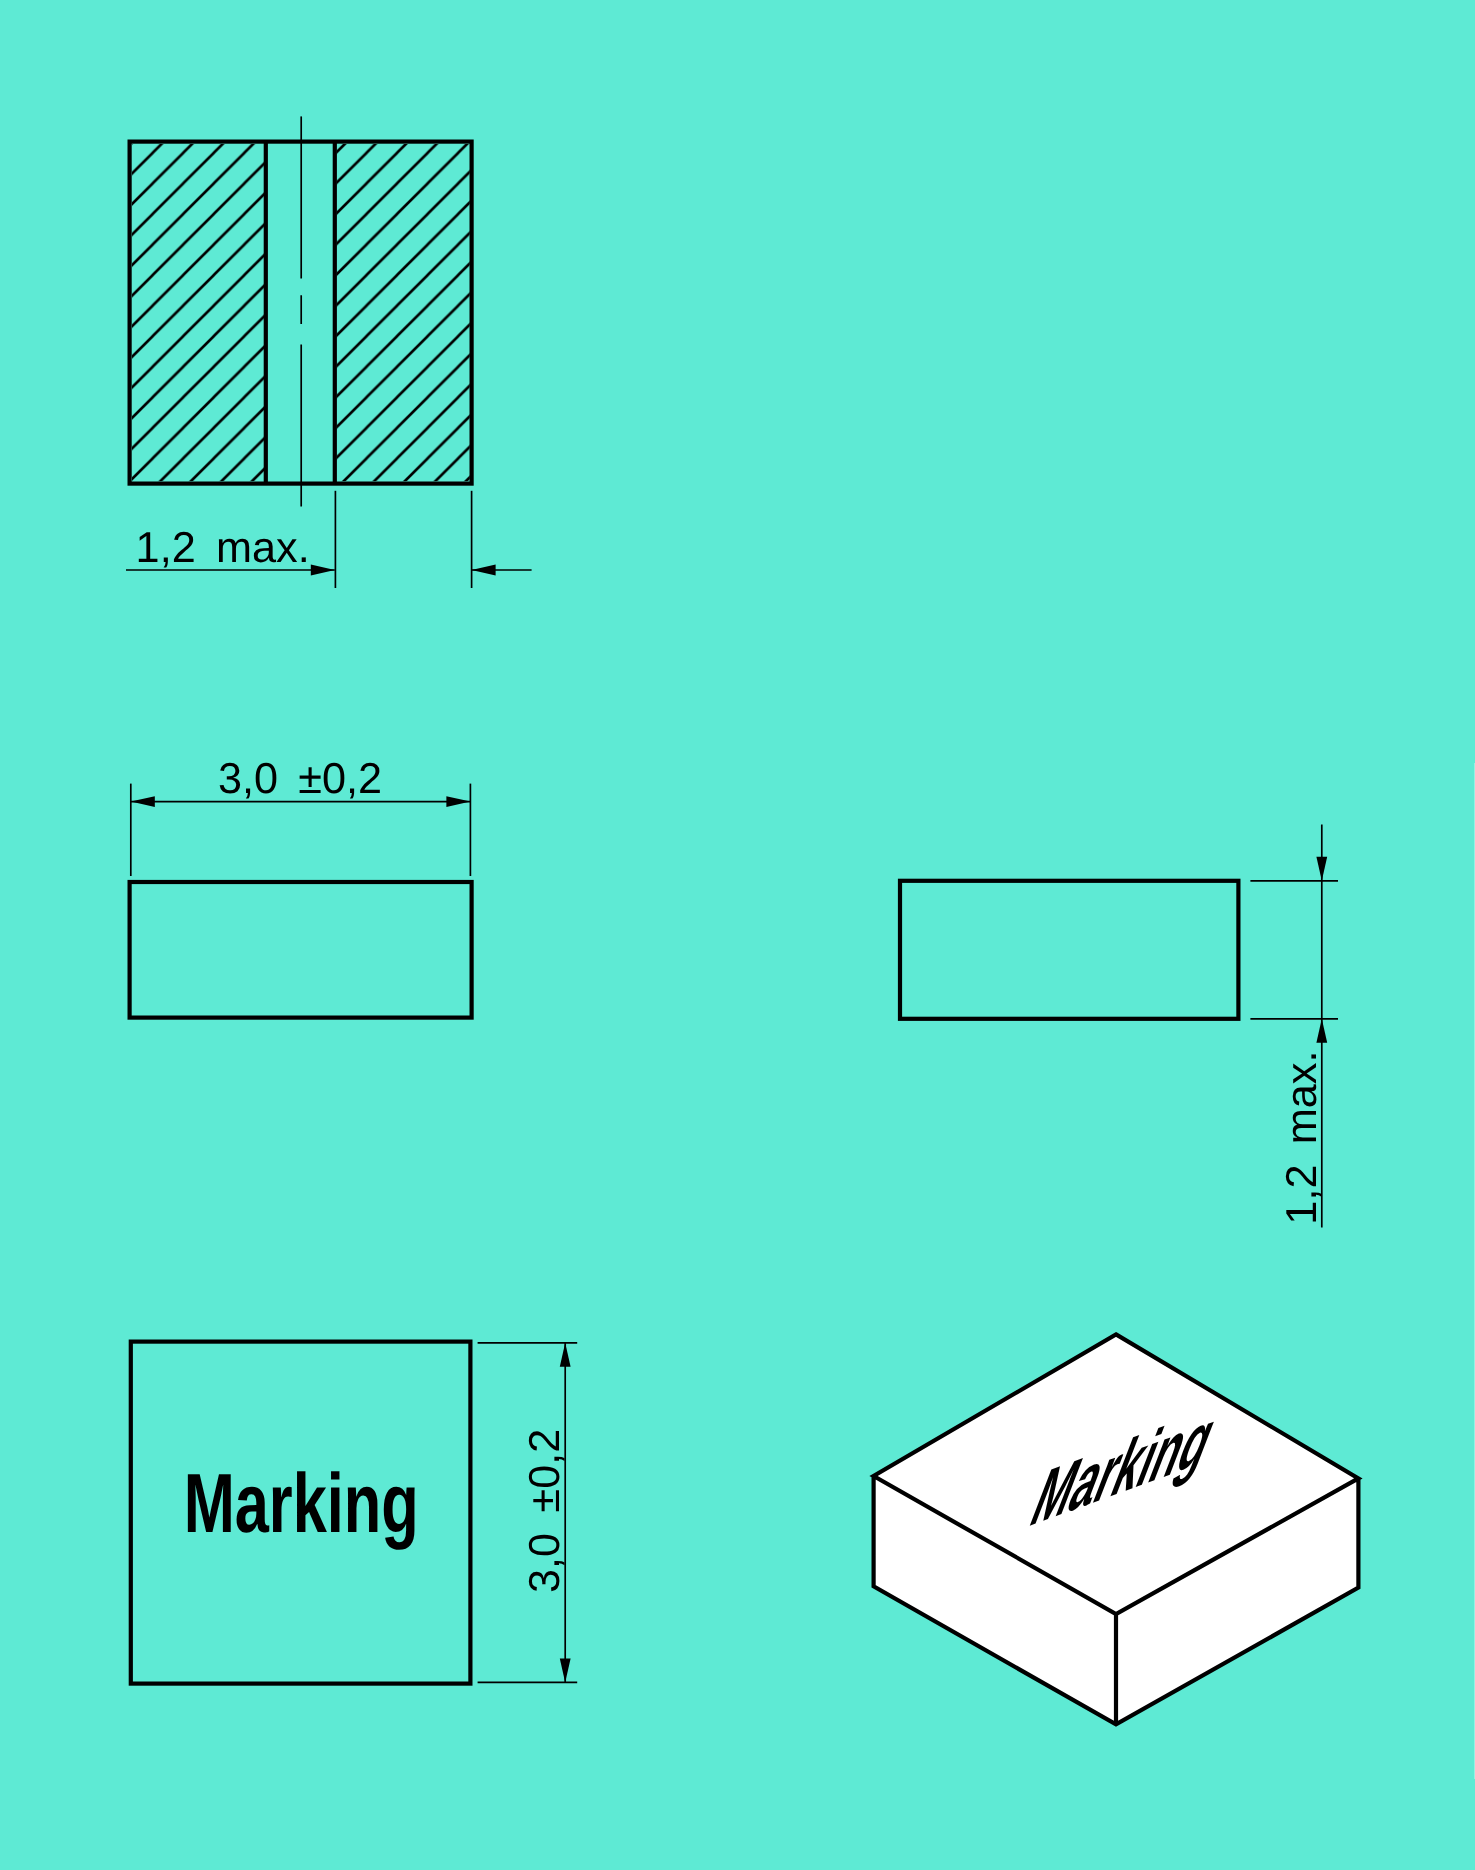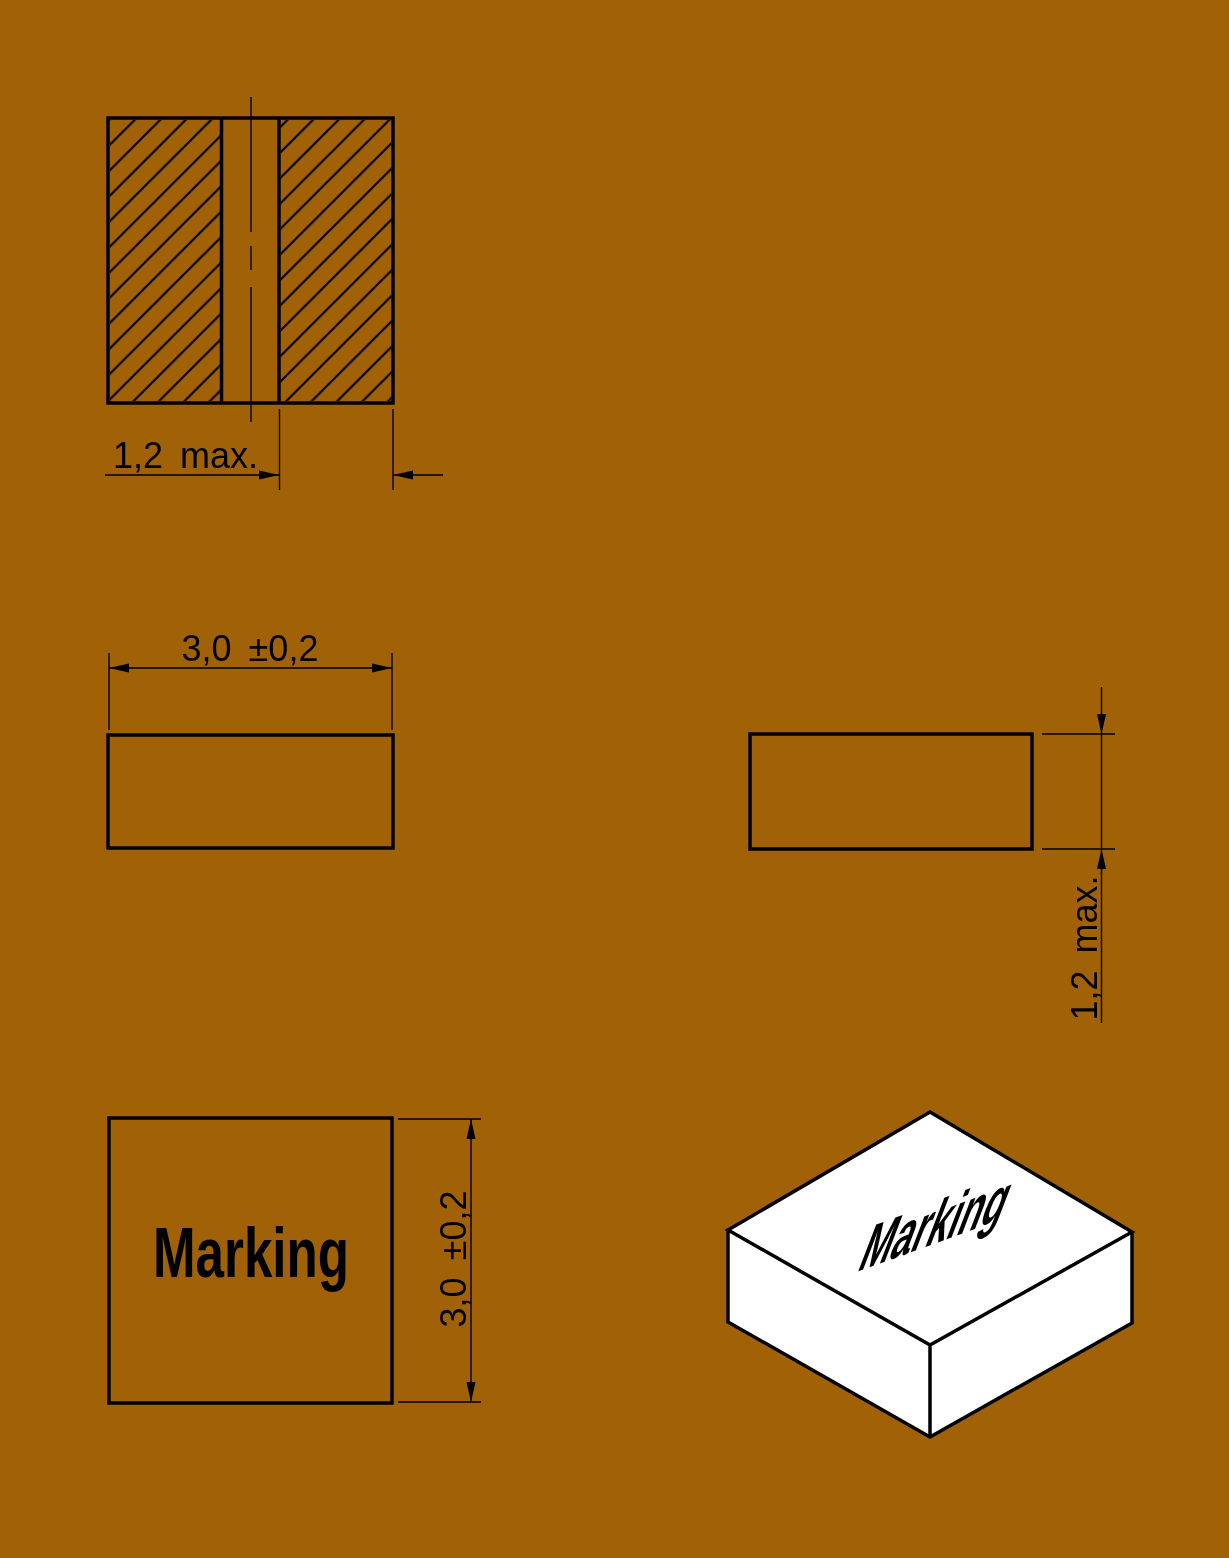--- a/index.html
+++ b/index.html
@@ -1,20 +1,20 @@
 <!DOCTYPE html>
 <html><head>
 <meta charset="utf-8">
 <style>
   html, body { margin: 0; padding: 0; background: #ffffff; }
   .sheet {
     position: relative;
     width: 1229px;
     height: 1558px;
-    background: #a16207;
+    background: #5eead4;
     font-family: "Liberation Sans", sans-serif;
   }
   svg { display: block; }
   .thick { stroke: #000000; stroke-width: 3.5; fill: none; stroke-linejoin: miter; }
   .thin  { stroke: #000000; stroke-width: 1.4; fill: none; }
   .arrow { fill: #000000; stroke: none; }
   .dim-text {
     font-family: "Liberation Sans", sans-serif;
     font-size: 36px;
     fill: #000000;

